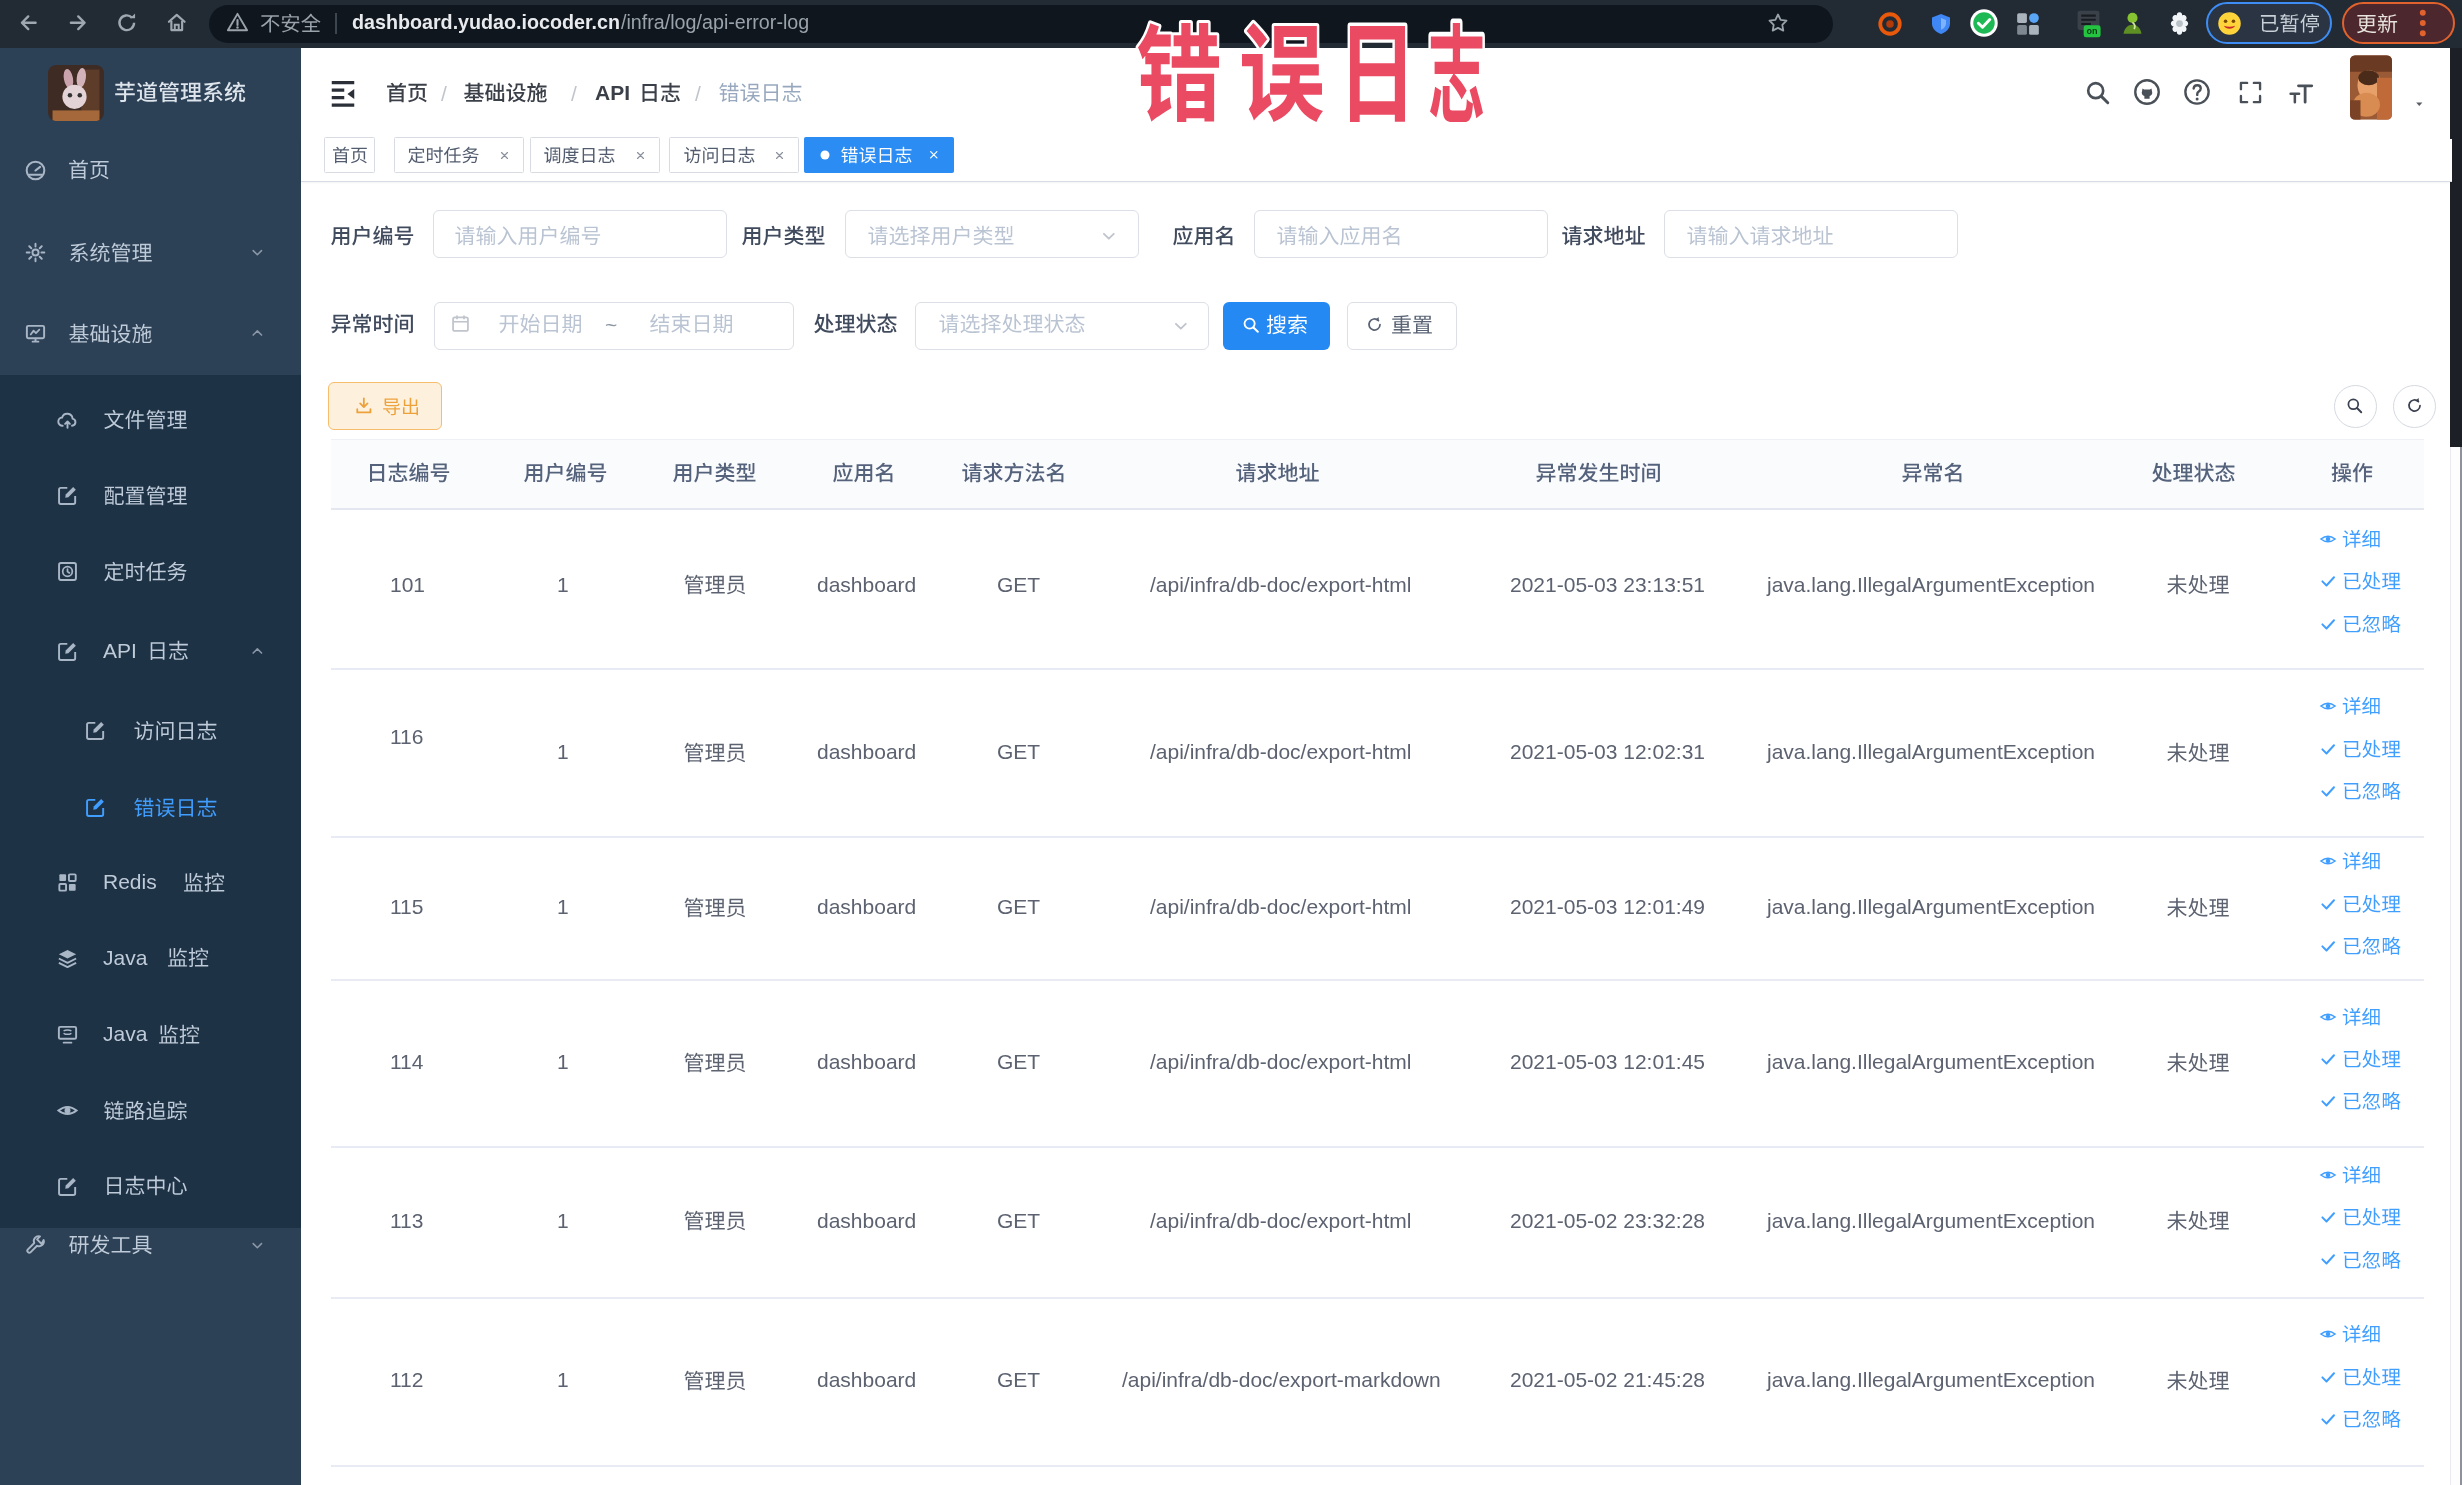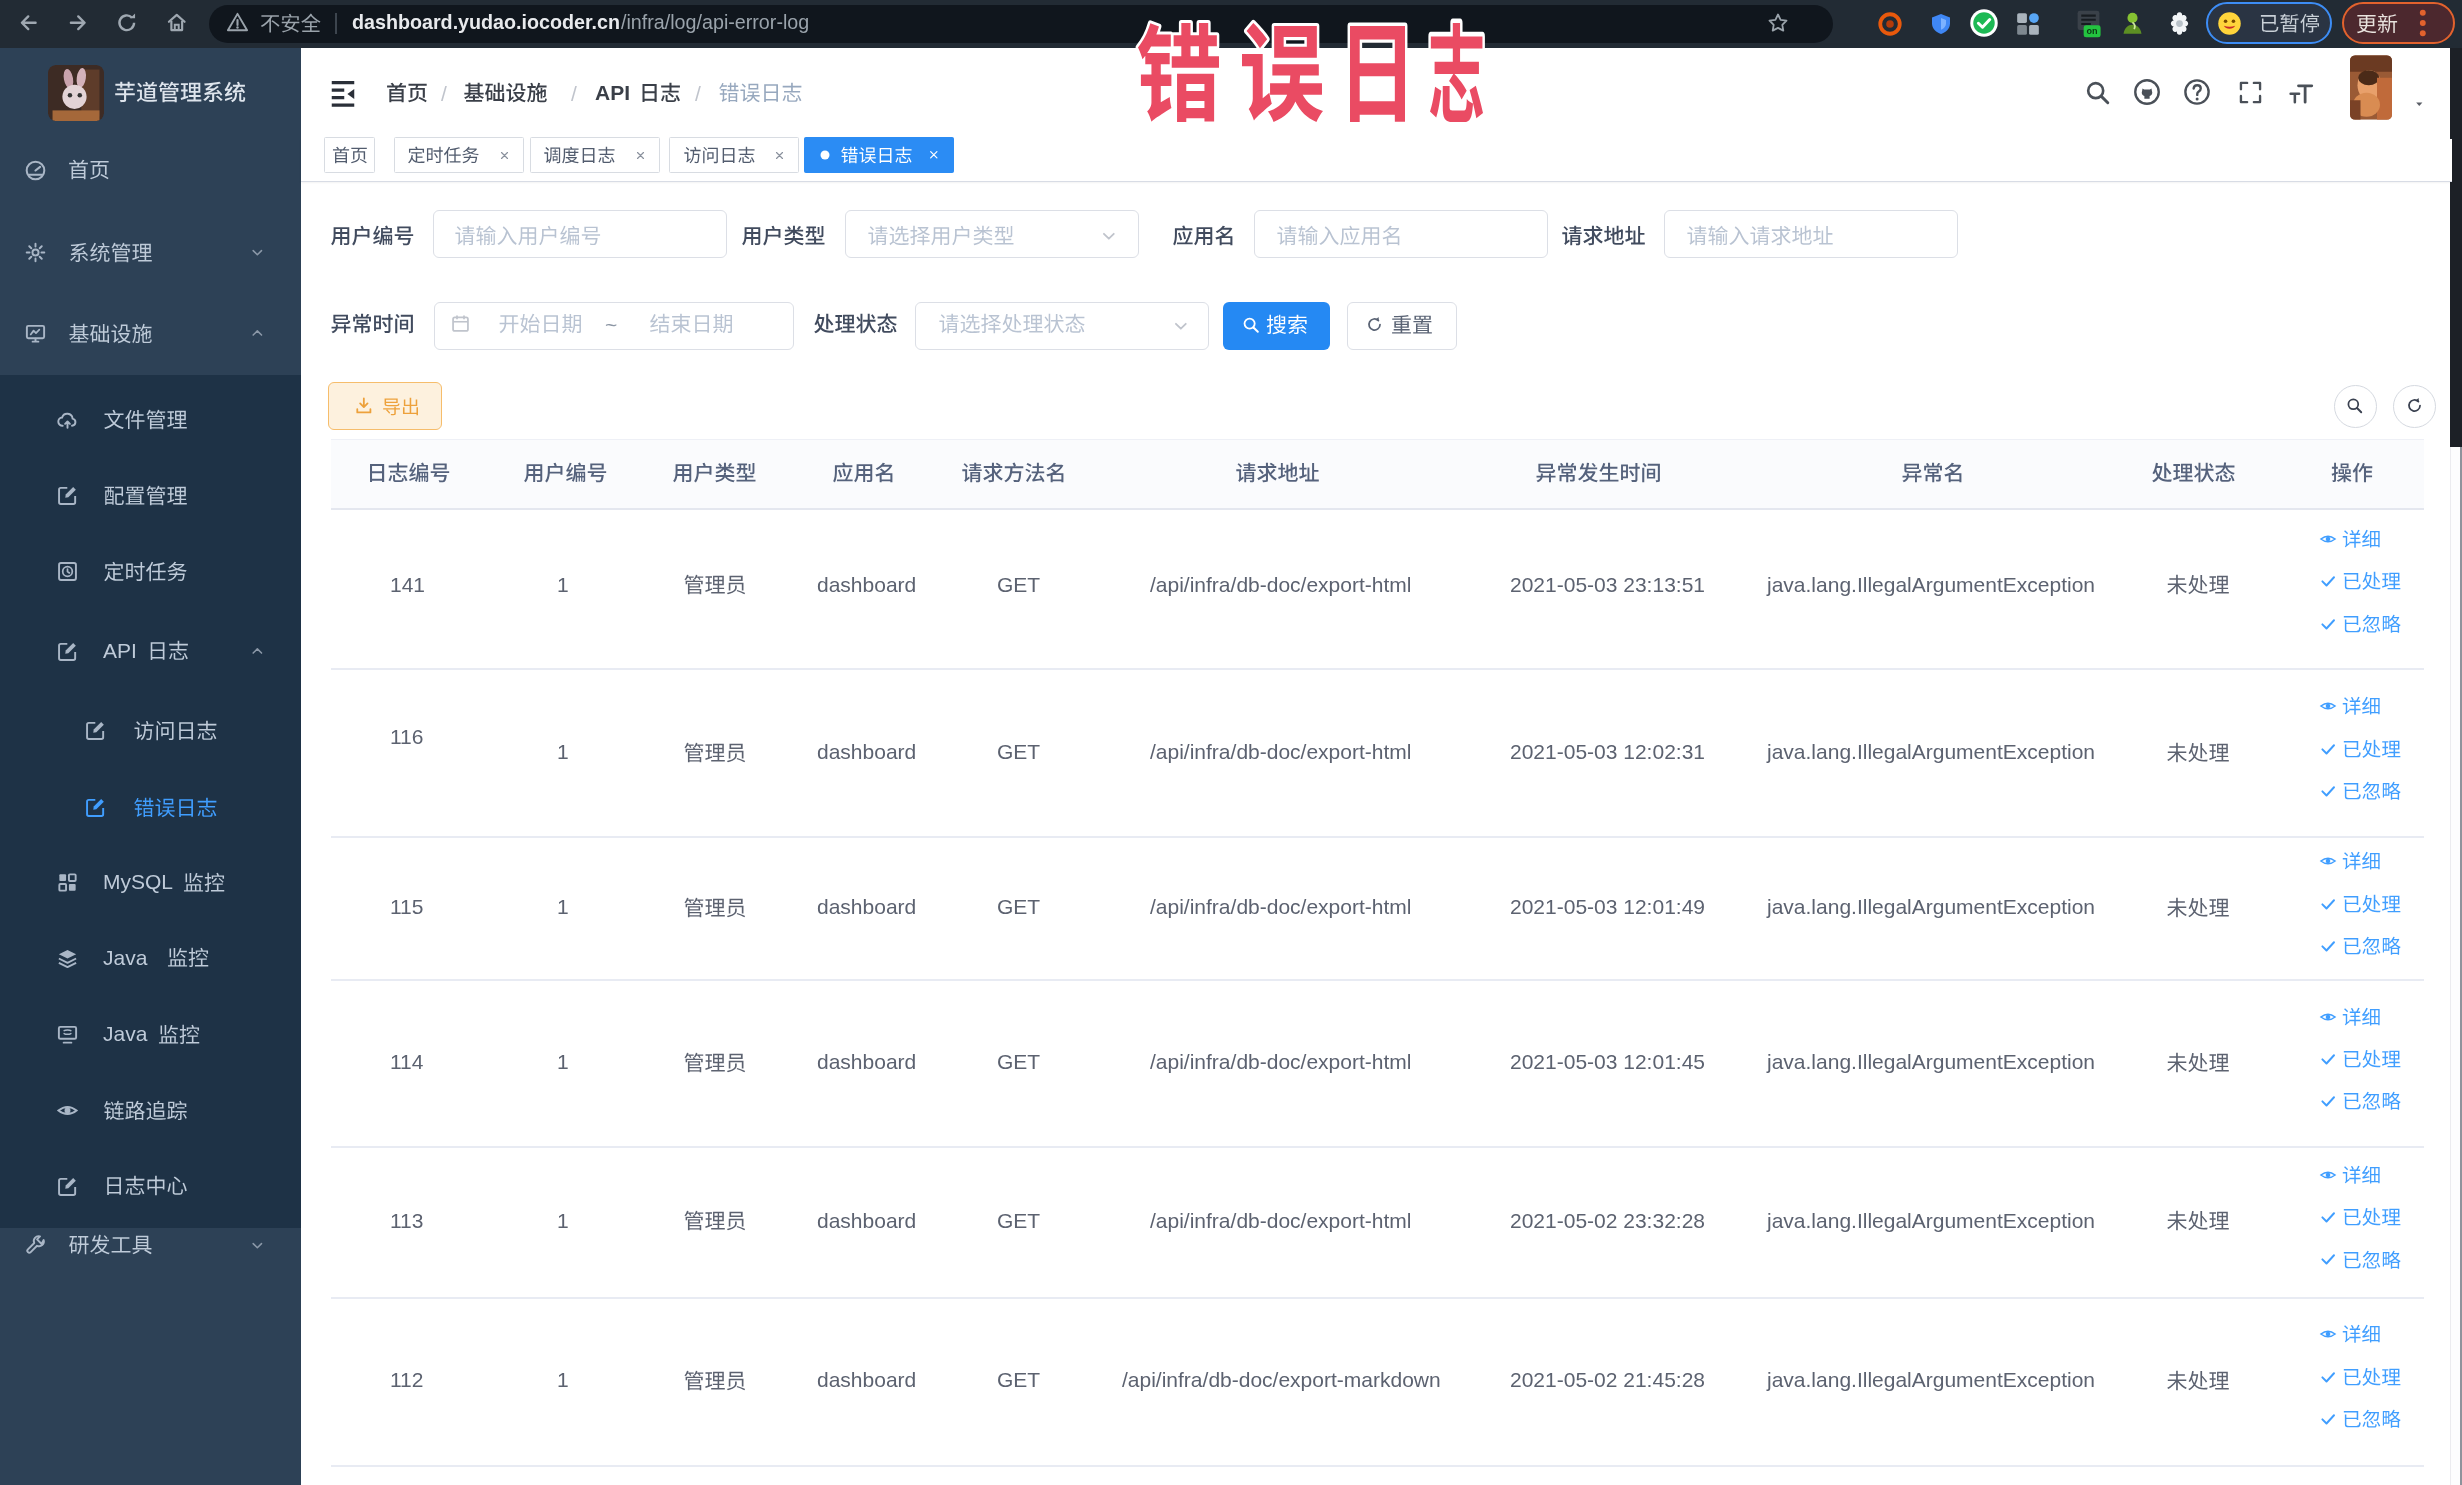--- a/index.html
+++ b/index.html
@@ -346,21 +346,21 @@
 <svg class="a" width="23" height="23" viewBox="0 0 24 24" style="left:84px;top:796px;">
     <path d="M20 12.5V19a1.8 1.8 0 0 1-1.8 1.8H5A1.8 1.8 0 0 1 3.2 19V5.8A1.8 1.8 0 0 1 5 4h6.8" fill="none" stroke="#409eff" stroke-width="2"></path>
     <path d="M9.5 14.5 10 11l8.5-8.5 3 3L13 14Z" fill="#409eff" transform="scale(0.92) translate(1,1)"></path>
   </svg>
 <svg class="a" width="23" height="23" viewBox="0 0 24 24" style="left:56px;top:871px;">
     <rect x="3.5" y="3.5" width="7" height="7" rx="1" fill="#a9b6c6"></rect>
     <rect x="13.5" y="3.5" width="7" height="7" rx="1" fill="none" stroke="#a9b6c6" stroke-width="2"></rect>
     <rect x="3.5" y="13.5" width="7" height="7" rx="1" fill="none" stroke="#a9b6c6" stroke-width="2"></rect>
     <rect x="13.5" y="13.5" width="7" height="7" rx="1" fill="#a9b6c6"></rect>
   </svg>
-<div class="a" style="left:103px;top:871px;font-size:21px;line-height:21px;color:#bfcbd9;font-weight:400;white-space:nowrap;">MySQL</div>
+<div class="a" style="left:103px;top:871px;font-size:21px;line-height:21px;color:#bfcbd9;font-weight:400;white-space:nowrap;">Redis</div>
 <svg class="a" width="42" height="21" viewBox="0 -880 2000 1000" fill="#bfcbd9" style="left:183px;top:872px;">
     <use href="#gr76d1" x="0"></use>
     <use href="#gr63a7" x="1000"></use>
   </svg>
 <svg class="a" width="23" height="23" viewBox="0 0 24 24" style="left:56px;top:947px;">
     <path d="M12 3 21 7.5 12 12 3 7.5Z" fill="#a9b6c6"></path>
     <path d="M3 12l9 4.5 9-4.5M3 16.5 12 21l9-4.5" fill="none" stroke="#a9b6c6" stroke-width="2" stroke-linejoin="round"></path>
   </svg>
 <div class="a" style="left:103px;top:947px;font-size:21px;line-height:21px;color:#bfcbd9;font-weight:400;white-space:nowrap;">Java</div>
 <svg class="a" width="42" height="21" viewBox="0 -880 2000 1000" fill="#bfcbd9" style="left:167px;top:947px;">
@@ -728,21 +728,21 @@
 <svg class="a" width="85" height="21" viewBox="0 -880 4000 1000" fill="#55627c" style="left:2151px;top:462px;">
     <use href="#gm5904" x="0"></use>
     <use href="#gm7406" x="1000"></use>
     <use href="#gm72b6" x="2000"></use>
     <use href="#gm6001" x="3000"></use>
   </svg>
 <svg class="a" width="42" height="21" viewBox="0 -880 2000 1000" fill="#55627c" style="left:2331px;top:462px;">
     <use href="#gm64cd" x="0"></use>
     <use href="#gm4f5c" x="1000"></use>
   </svg>
-<div class="a" style="left:390px;top:574px;font-size:21px;line-height:21px;color:#5c6270;font-weight:400;white-space:nowrap;">141</div>
+<div class="a" style="left:390px;top:574px;font-size:21px;line-height:21px;color:#5c6270;font-weight:400;white-space:nowrap;">101</div>
 <div class="a" style="left:557px;top:574px;font-size:21px;line-height:21px;color:#5c6270;font-weight:400;white-space:nowrap;">1</div>
 <svg class="a" width="64" height="21" viewBox="0 -880 3000 1000" fill="#5c6270" style="left:683px;top:574px;">
     <use href="#gr7ba1" x="0"></use>
     <use href="#gr7406" x="1000"></use>
     <use href="#gr5458" x="2000"></use>
   </svg>
 <div class="a" style="left:817px;top:574px;font-size:21px;line-height:21px;color:#5c6270;font-weight:400;white-space:nowrap;">dashboard</div>
 <div class="a" style="left:997px;top:574px;font-size:21px;line-height:21px;color:#5c6270;font-weight:400;white-space:nowrap;">GET</div>
 <div class="a" style="left:1150px;top:574px;font-size:21px;line-height:21px;color:#5c6270;font-weight:400;white-space:nowrap;">/api/infra/db-doc/export-html</div>
 <div class="a" style="left:1510px;top:574px;font-size:21px;line-height:21px;color:#5c6270;font-weight:400;white-space:nowrap;">2021-05-03 23:13:51</div>

